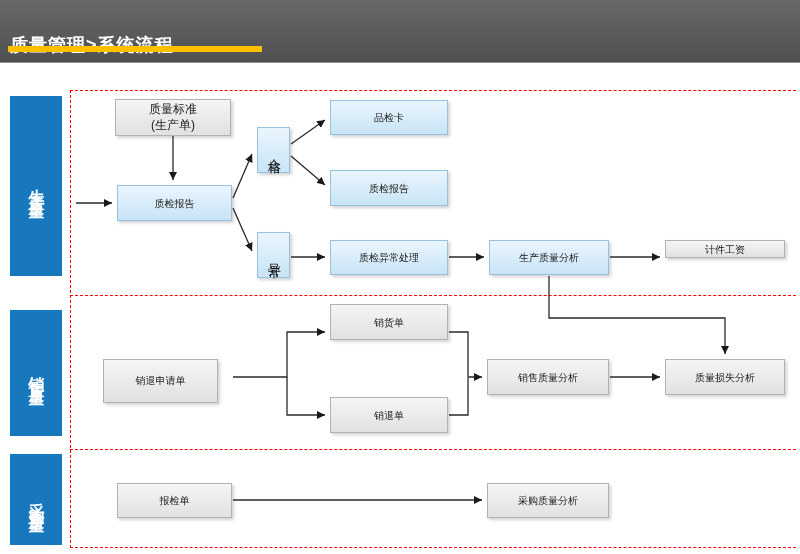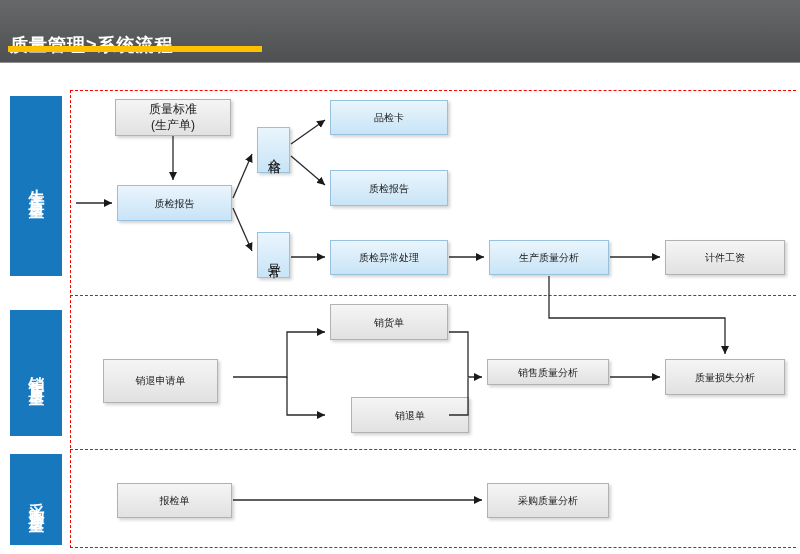--- a/index.html
+++ b/index.html
@@ -57,26 +57,26 @@
 
   <div class="node gray small-text" style="left:115px;top:99px;width:116px;height:37px;">质量标准
 (生产单)</div>
   <div class="node blue" style="left:117px;top:185px;width:115px;height:36px;">质检报告</div>
   <div class="node blue vbox" style="left:257px;top:127px;width:33px;height:46px;">合格</div>
   <div class="node blue vbox" style="left:257px;top:232px;width:33px;height:46px;">异常</div>
   <div class="node blue" style="left:330px;top:100px;width:118px;height:35px;">品检卡</div>
   <div class="node blue" style="left:330px;top:240px;width:118px;height:35px;">质检异常处理</div>
   <div class="node blue" style="left:330px;top:170px;width:118px;height:36px;">质检报告</div>
   <div class="node blue" style="left:489px;top:240px;width:120px;height:35px;">生产质量分析</div>
-  <div class="node gray" style="left:665px;top:240px;width:120px;height:35px;">计件工资</div>
+  <div class="node gray" style="left:665px;top:240px;width:120px;height:18px;">计件工资</div>
 
   <div class="node gray" style="left:103px;top:359px;width:115px;height:44px;font-family:Liberation Mono, monospace;">销退申请单</div>
   <div class="node gray" style="left:330px;top:304px;width:118px;height:36px;">销货单</div>
-  <div class="node gray" style="left:330px;top:397px;width:118px;height:36px;margin-left:21px;">销退单</div>
-  <div class="node gray" style="left:487px;top:359px;width:122px;height:26px;">销售质量分析</div>
+  <div class="node gray" style="left:330px;top:397px;width:118px;height:36px;">销退单</div>
+  <div class="node gray" style="left:487px;top:359px;width:122px;height:36px;">销售质量分析</div>
   <div class="node gray" style="left:665px;top:359px;width:120px;height:36px;">质量损失分析</div>
 
   <div class="node gray" style="left:117px;top:483px;width:115px;height:35px;">报检单</div>
   <div class="node gray" style="left:487px;top:483px;width:122px;height:35px;">采购质量分析</div>
 
   <svg class="connectors" viewBox="0 0 800 554" xmlns="http://www.w3.org/2000/svg">
     <defs>
       <marker id="arrow" markerUnits="userSpaceOnUse" markerWidth="10" markerHeight="10" refX="8" refY="4" orient="auto">
         <path d="M0,0 L8,4 L0,8 z" fill="#1a1a1a"></path>
       </marker>

